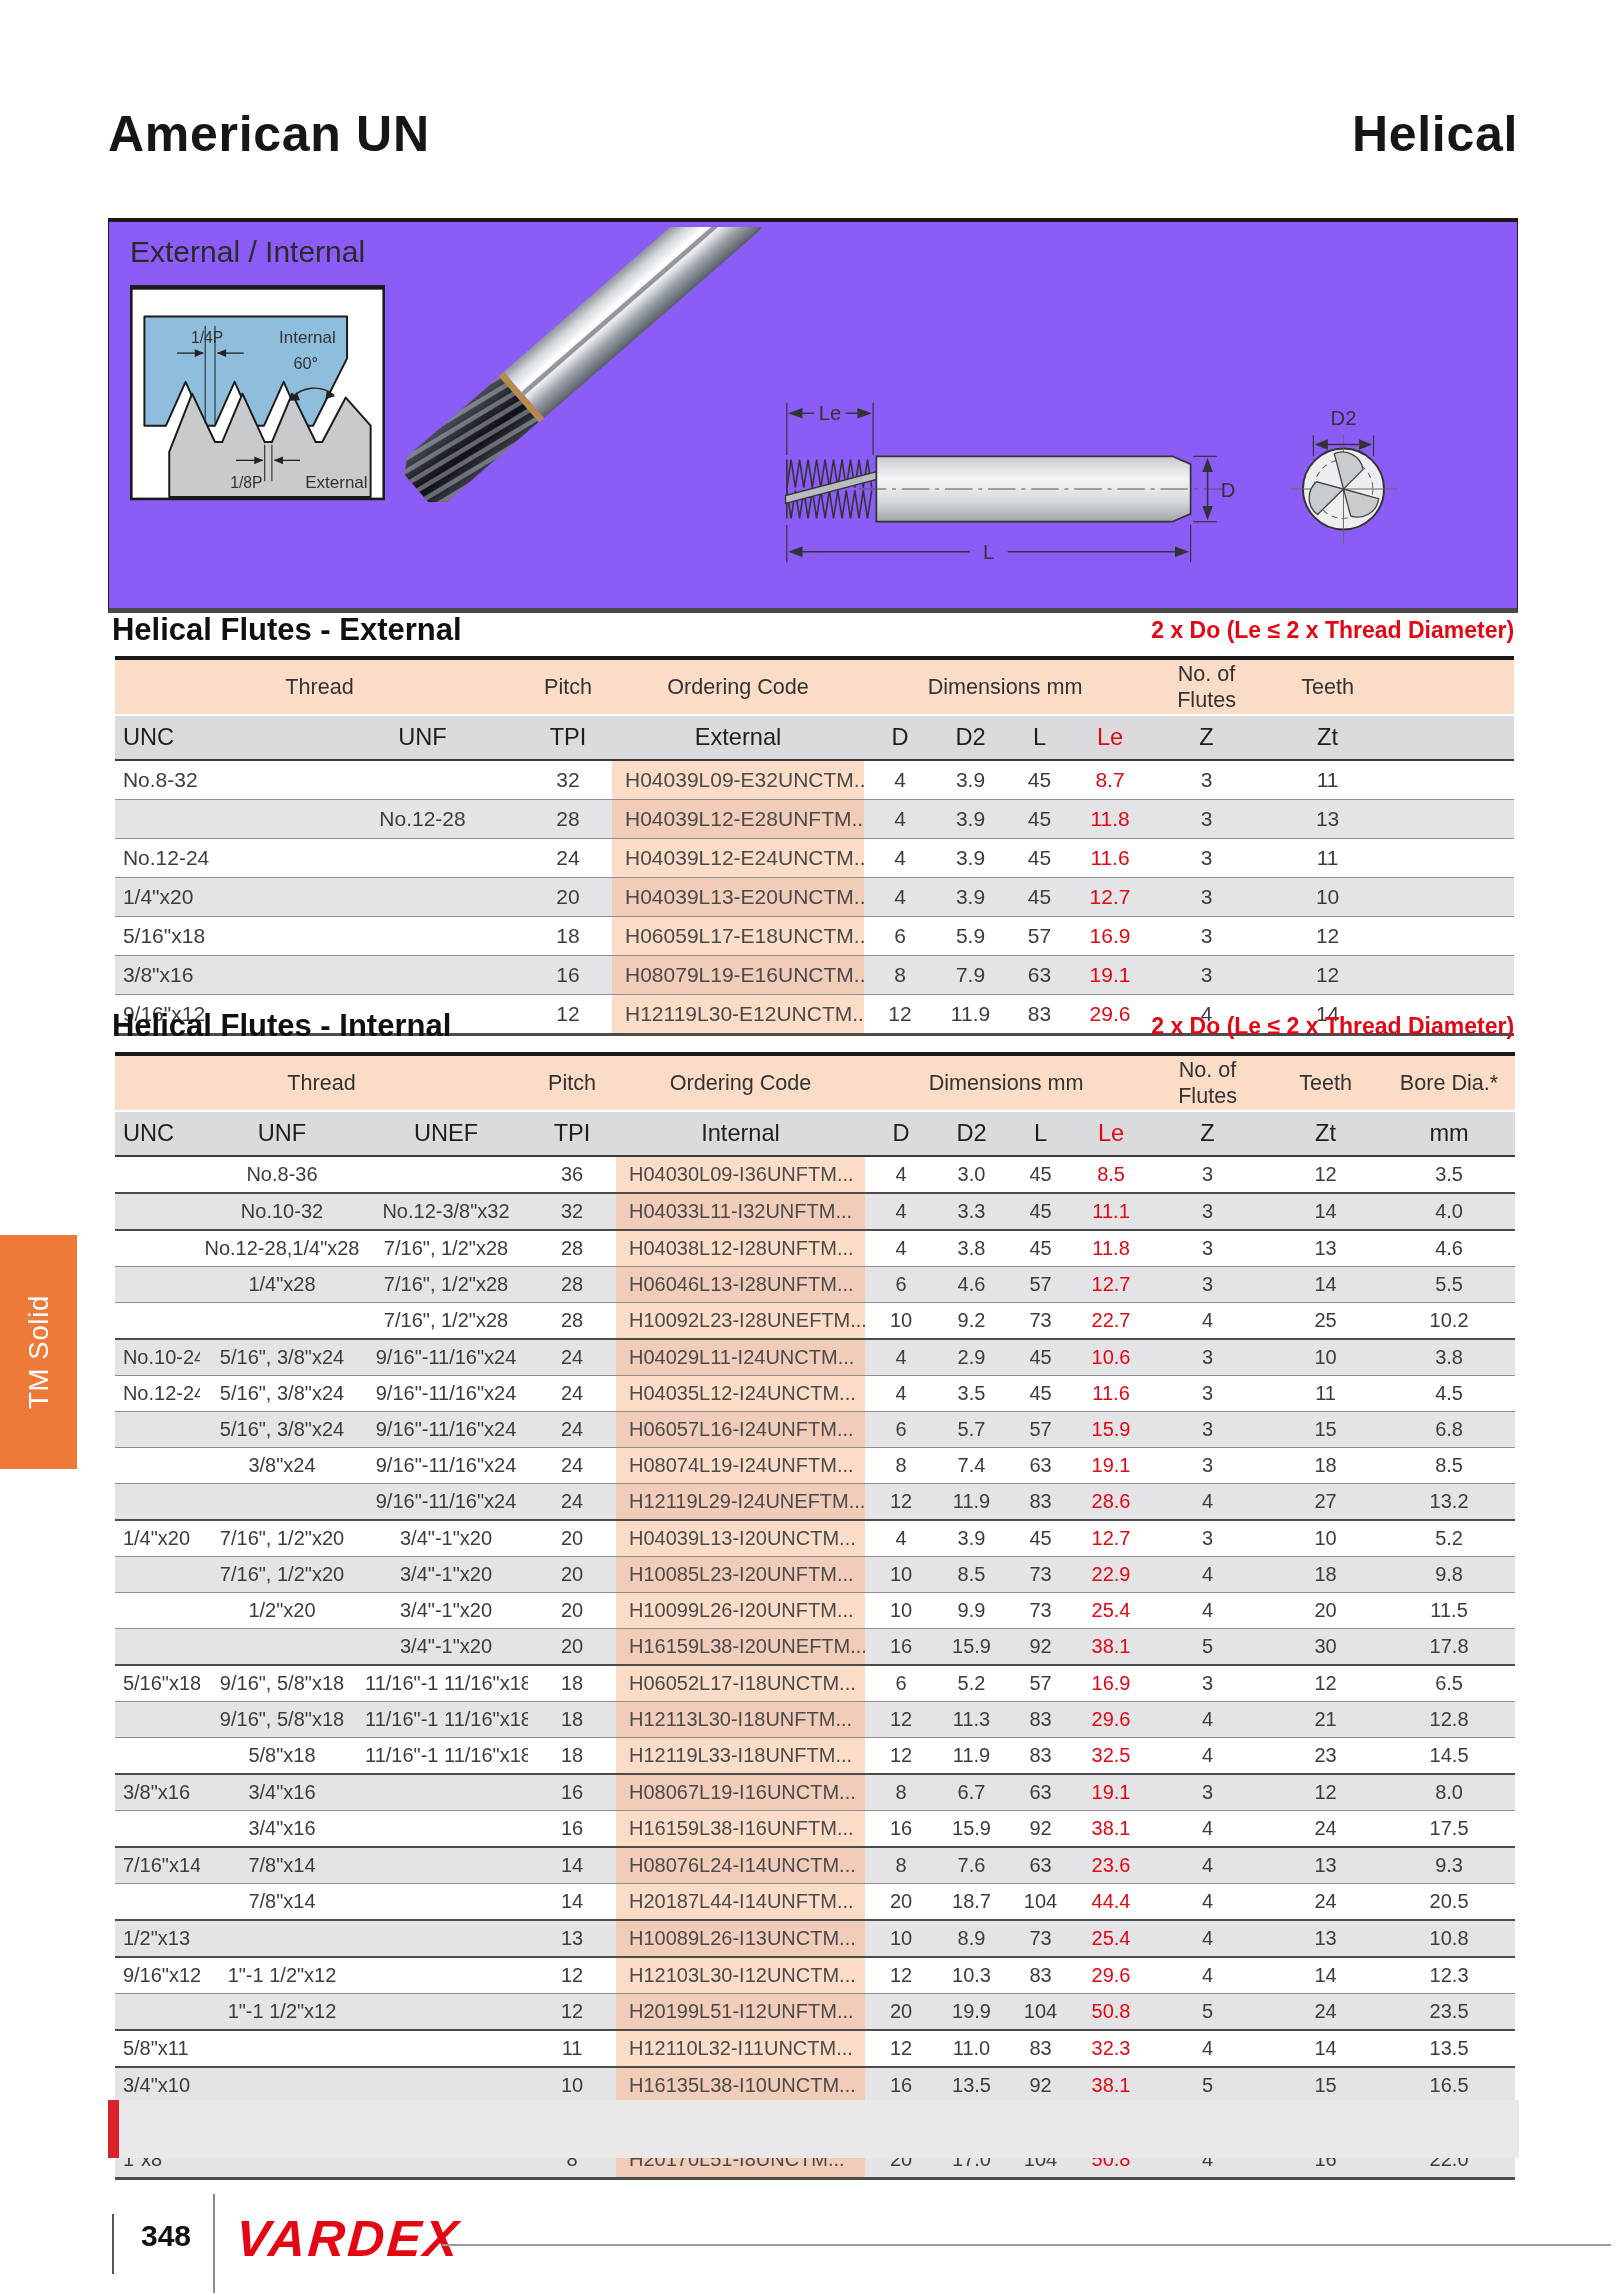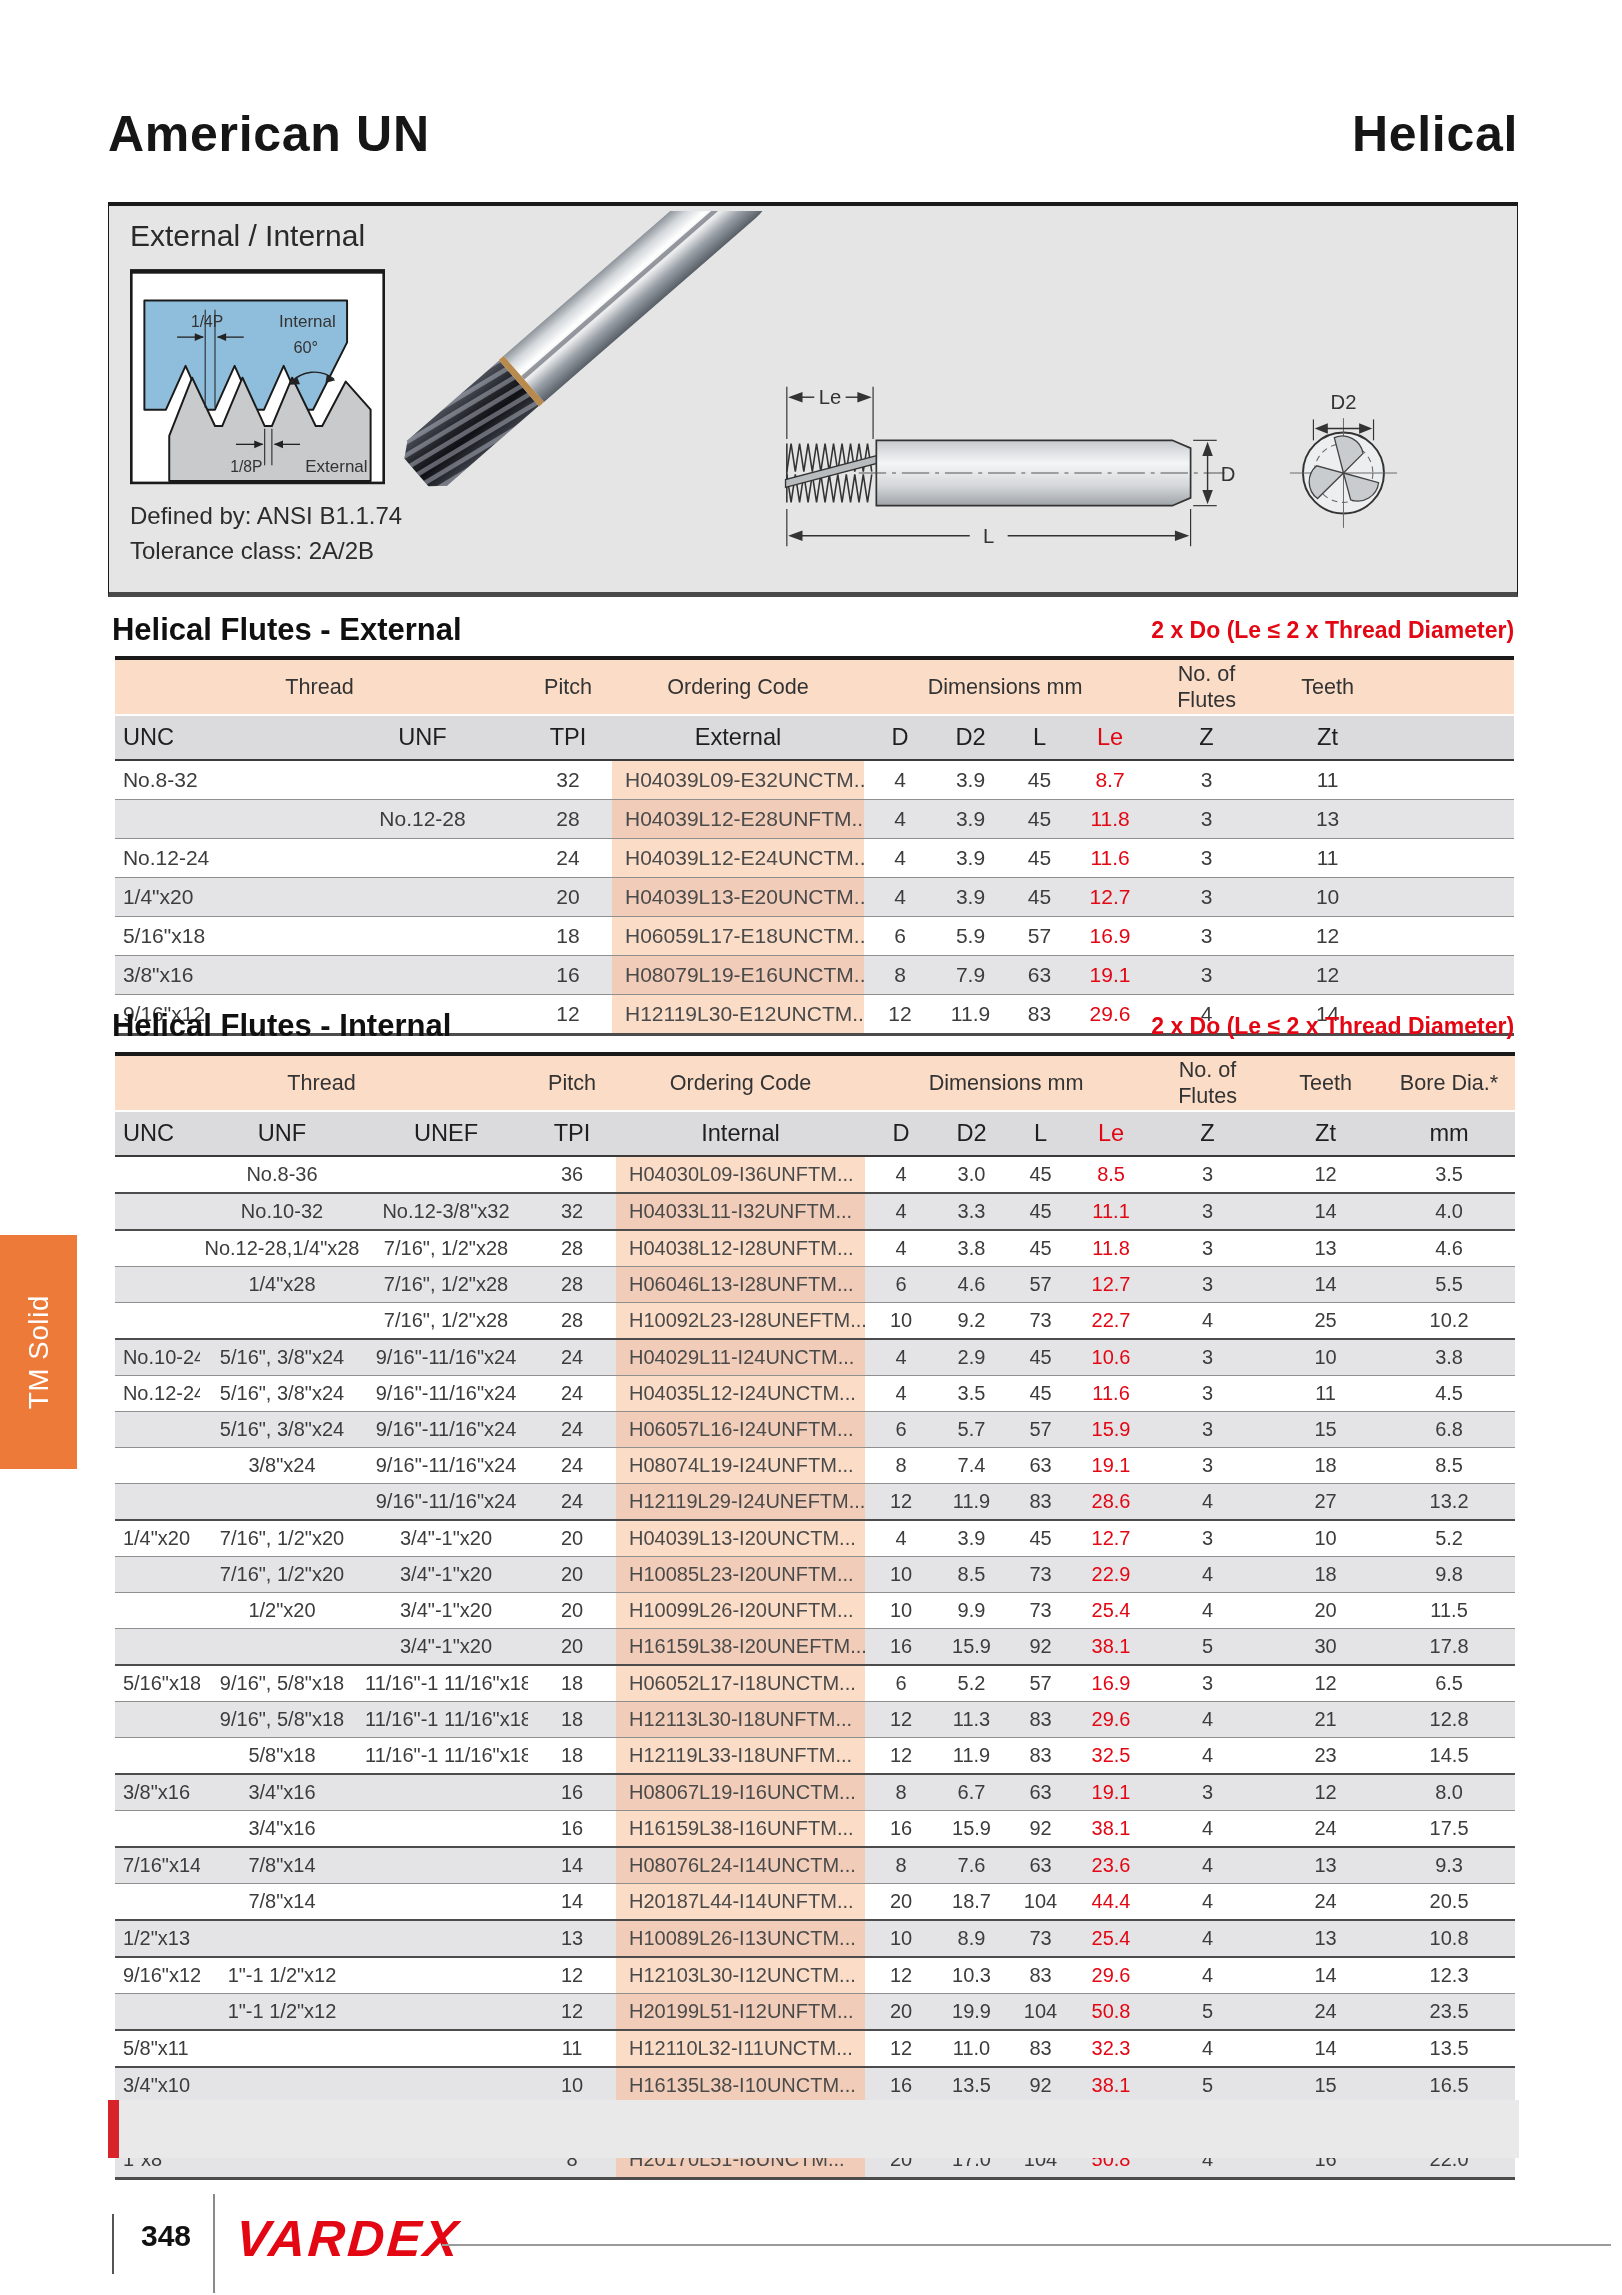--- a/index.html
+++ b/index.html
@@ -4,22 +4,22 @@
 <style>
   html,body{margin:0;padding:0;}
   body{
     width:1623px;height:2295px;position:relative;background:#ffffff;
     font-family:"Liberation Sans", sans-serif;color:#222;overflow:hidden;
   }
   
   .page-header{position:absolute;left:108px;right:105px;top:105px;display:flex;justify-content:space-between;align-items:flex-end;}
   .title-left,.title-right{font-size:50px;font-weight:bold;color:#161616;letter-spacing:0.7px;}
   
-  .overview-box{position:absolute;left:108px;top:202px;width:1408px;height:386px;
-    border:1.3px solid #1a1a1a;border-top:4.6px solid #1a1a1a;border-bottom:5.9px solid #4a4a4a;background:#e5e5e5;}
+  .overview-box{position:absolute;left:108px;top:218px;width:1408px;height:386px;
+    border:1.3px solid #1a1a1a;border-top:4.6px solid #1a1a1a;border-bottom:5.9px solid #4a4a4a;background:#8b5cf6;}
   .ov-heading{position:absolute;left:21px;top:13px;font-size:30px;font-weight:400;color:#2a2a2a;}
   .profile-wrap{position:absolute;left:21px;top:63px;}
   .defined{position:absolute;left:21px;top:292px;font-size:24px;line-height:35px;color:#2c2c2c;}
   .photo-wrap{position:absolute;left:281px;top:5.2px;}
   .drawing-wrap{position:absolute;left:664px;top:169px;}
   
   .section{position:absolute;left:108px;width:1410px;}
   .section-external{top:612px;}
   .section-internal{top:1008px;}
   .section-head{display:flex;justify-content:space-between;align-items:flex-end;padding:0 3.9px 7.9px 3.9px;text-align:center;}
@@ -96,24 +96,20 @@
       <line x1="217" y1="244" x2="217" y2="300" stroke="#222" stroke-width="1.6"></line>
       <line x1="162" y1="268" x2="203" y2="268" stroke="#222" stroke-width="2"></line>
       <path d="M204,268 L190,262 L190,274 Z" fill="#222"></path>
       <line x1="260" y1="268" x2="221" y2="268" stroke="#222" stroke-width="2"></line>
       <path d="M220,268 L234,262 L234,274 Z" fill="#222"></path>
       <text x="178" y="310" font-size="24" fill="#333" text-anchor="middle">1/8P</text>
       <text x="268" y="310" font-size="26" fill="#333">External</text>
     </svg>
   </div>
 
-  <div class="defined">
-    <div>Defined by: ANSI B1.1.74</div>
-    <div>Tolerance class: 2A/2B</div>
-  </div>
 
   <div class="photo-wrap">
     <svg width="471" height="281" viewBox="0 0 720 430">
       <defs>
         <linearGradient id="gradShank" x1="0" y1="0" x2="0" y2="1">
           <stop offset="0" stop-color="#8e949b"></stop>
             <stop offset="0.18" stop-color="#d3d7db"></stop>
           <stop offset="0.38" stop-color="#ffffff"></stop>
             <stop offset="0.55" stop-color="#e7e9eb"></stop>
           <stop offset="0.75" stop-color="#9aa0a7"></stop>

